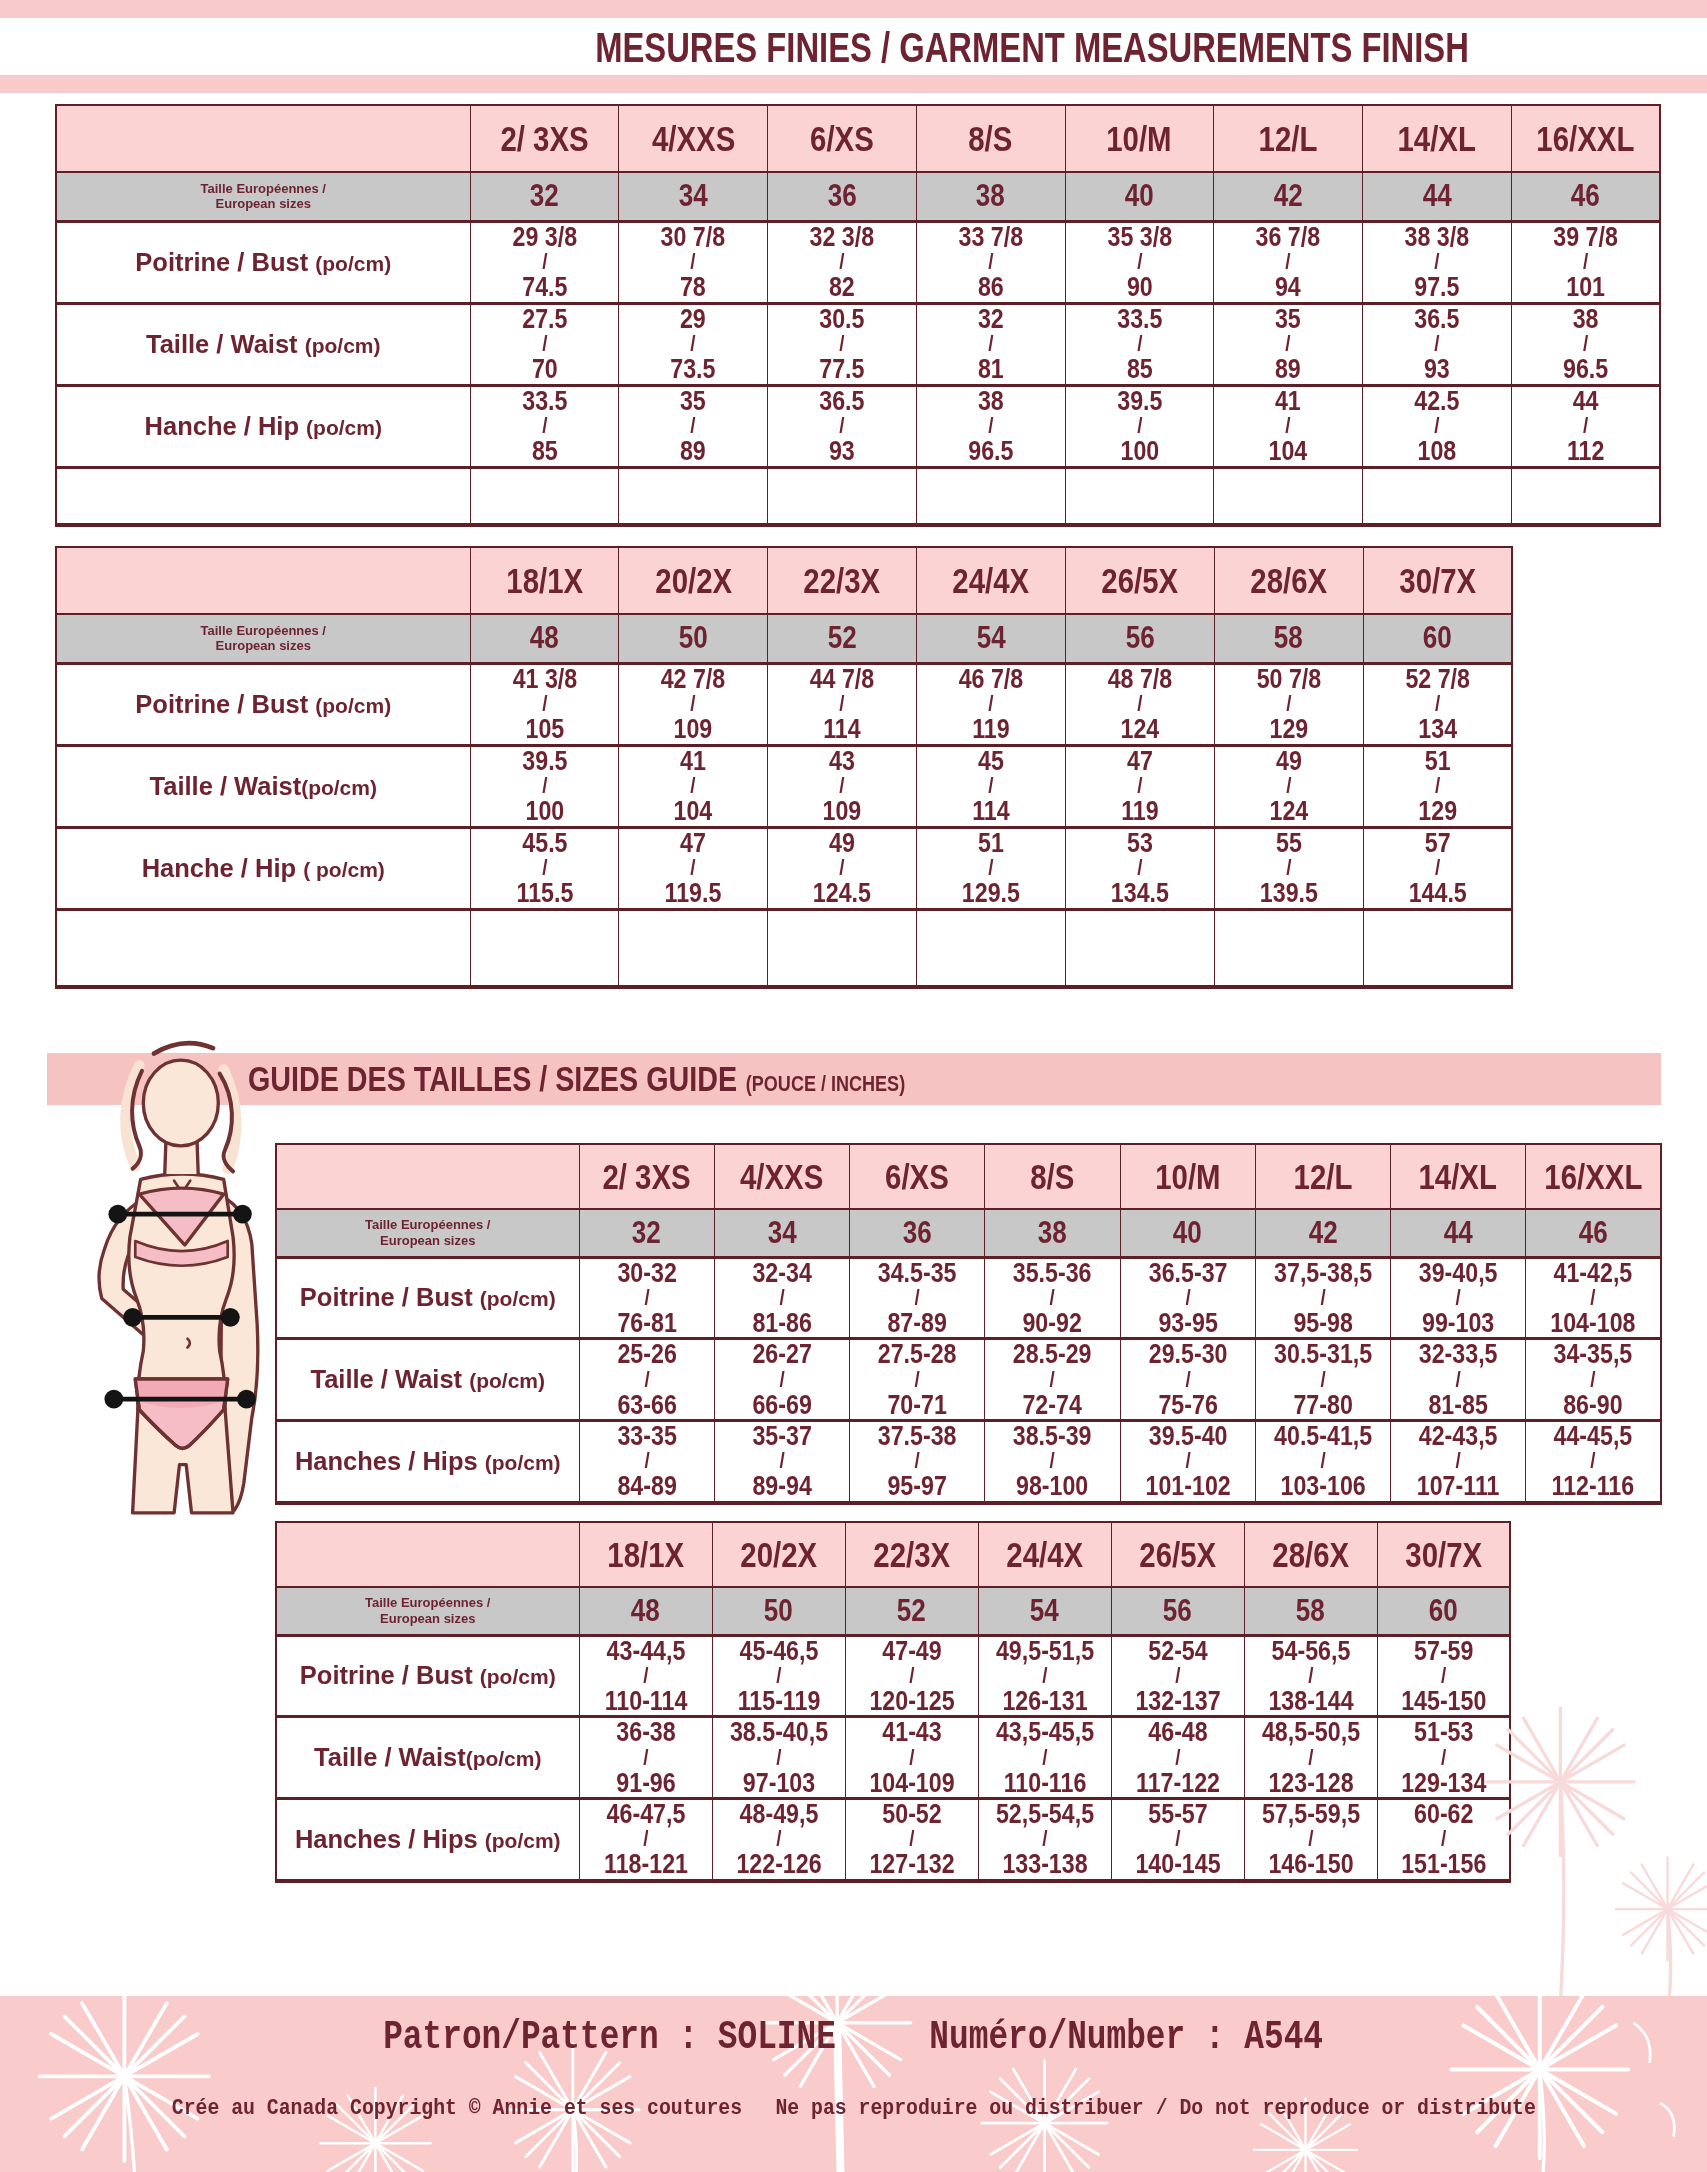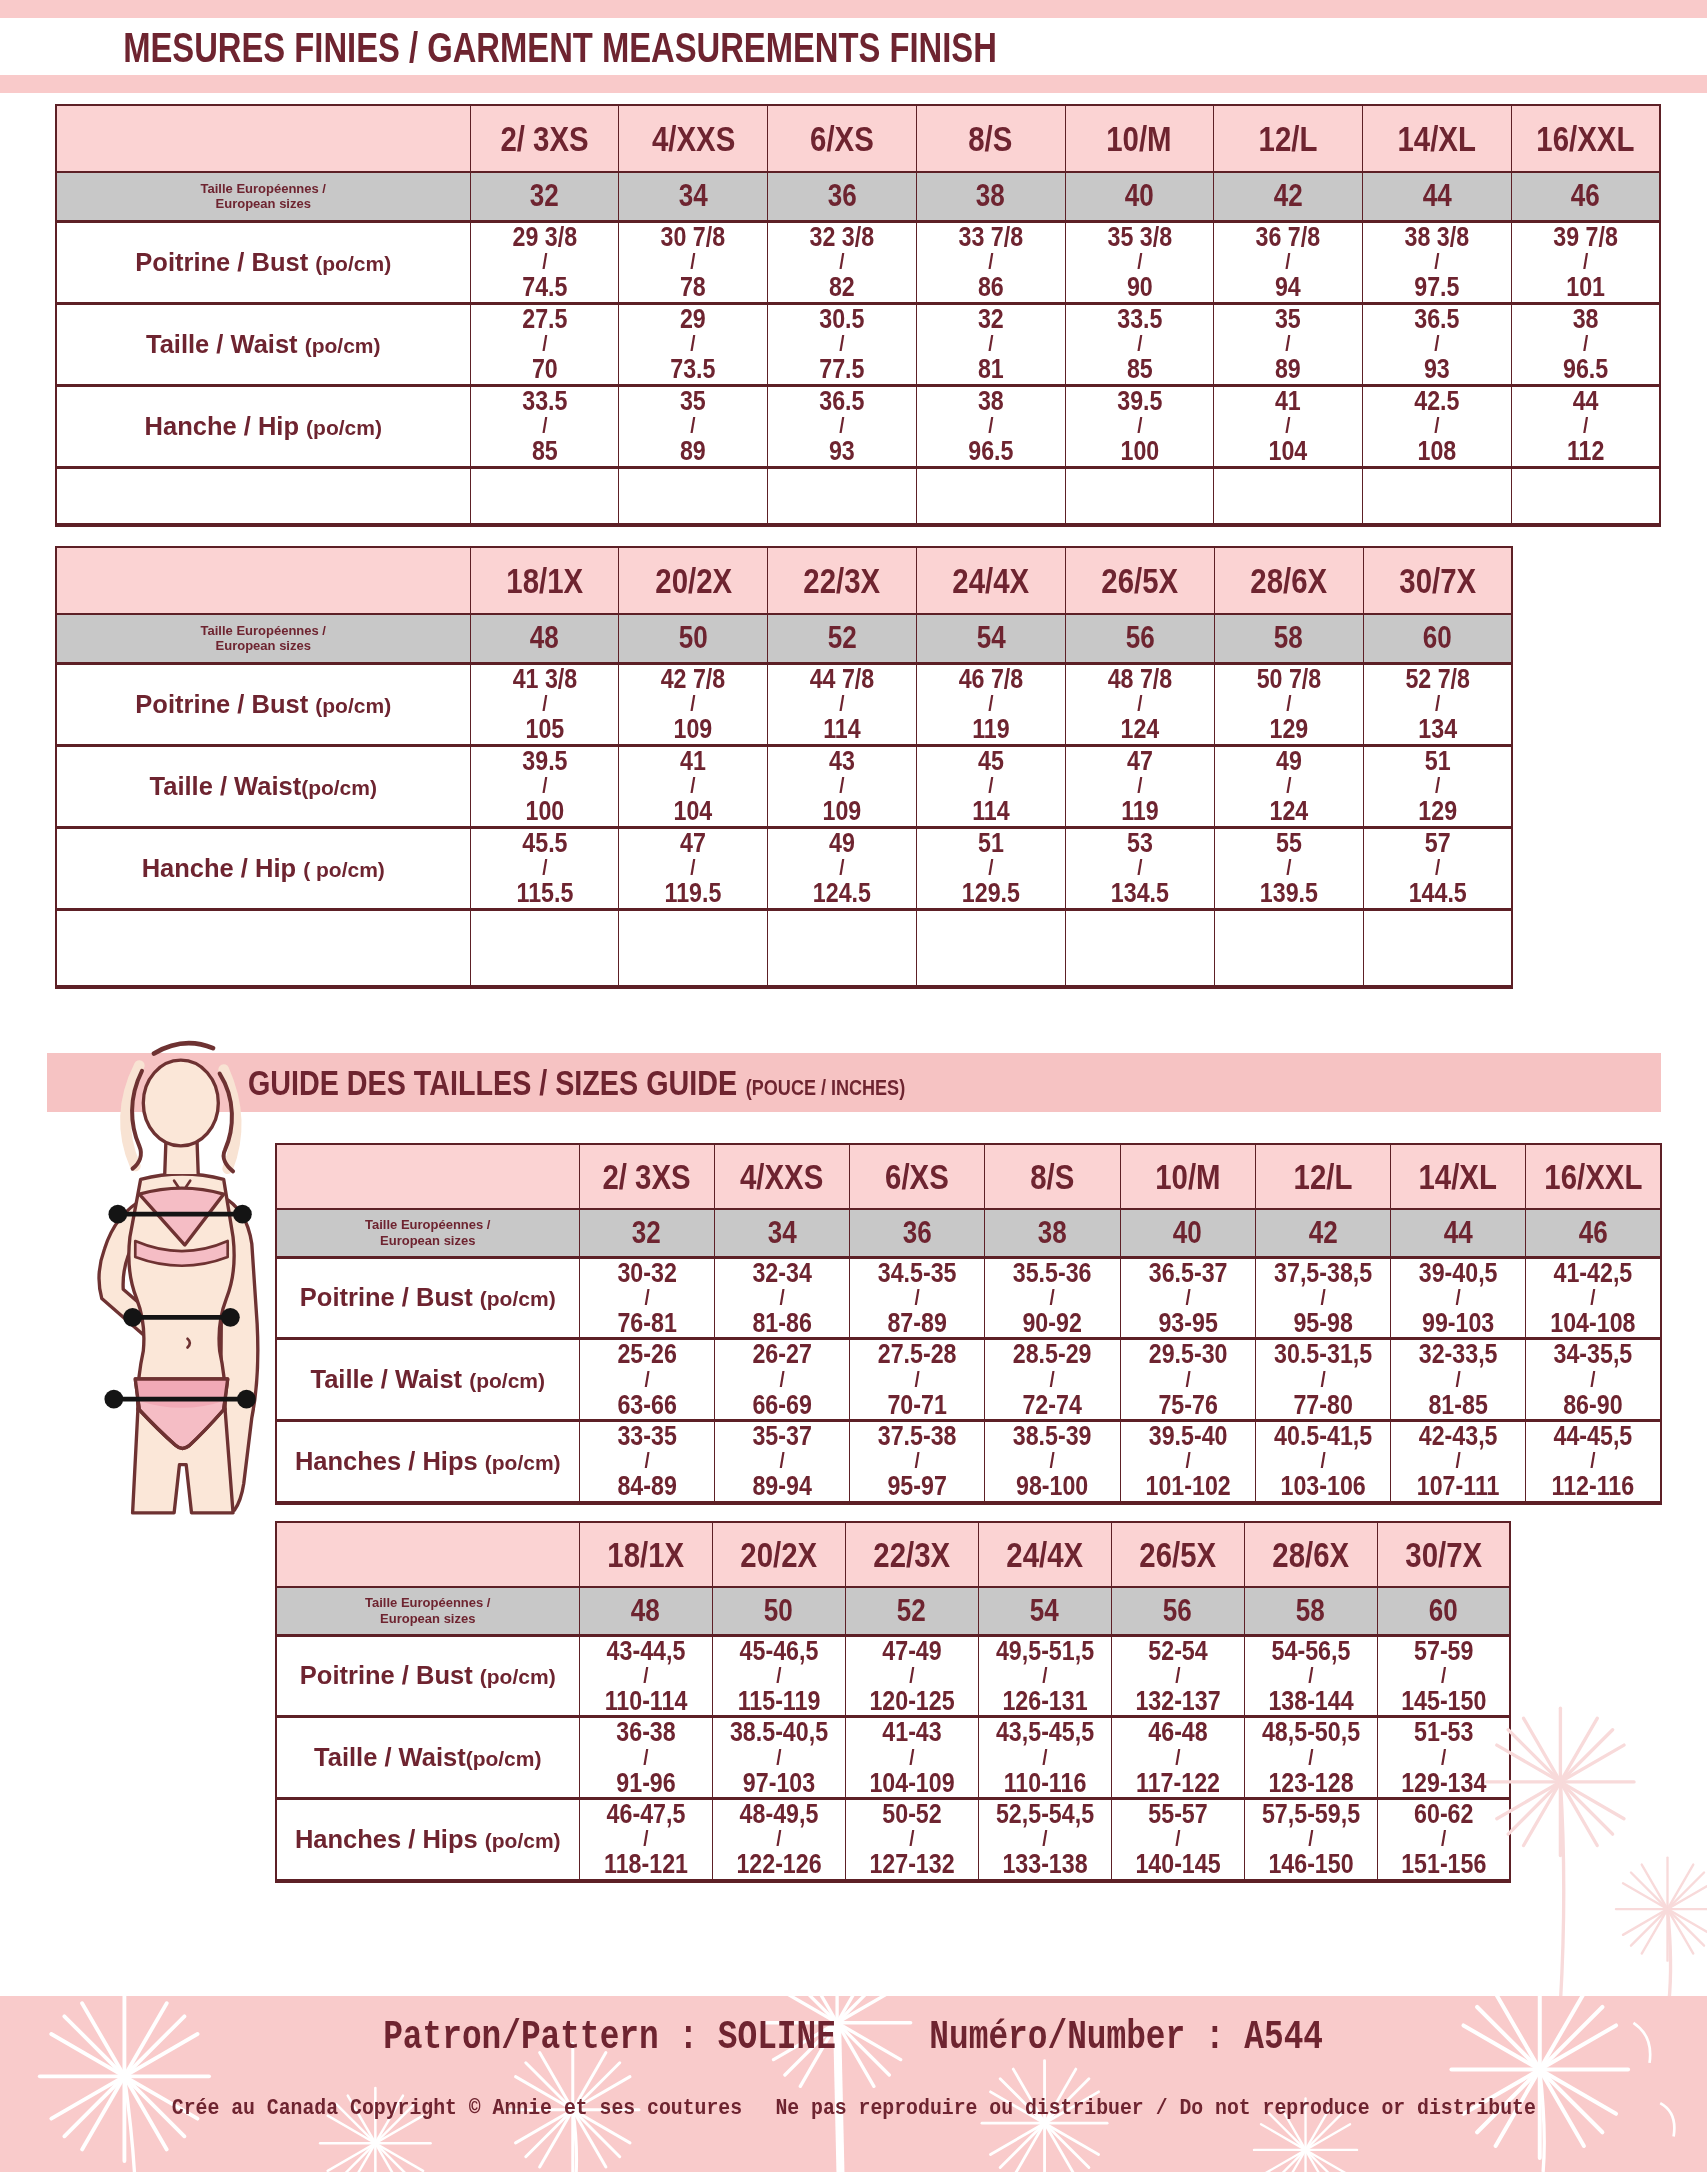--- a/index.html
+++ b/index.html
@@ -16,21 +16,21 @@
   }
   *{margin:0;padding:0;box-sizing:border-box;}
   html,body{background:#ffffff;}
   body{width:1707px;height:2172px;position:relative;overflow:hidden;
        font-family:"Liberation Sans", sans-serif;color:var(--ink);}
   .sx{display:inline-block;transform:scaleX(.84);transform-origin:50% 50%;white-space:nowrap;}
 
   .bar{position:absolute;left:0;width:1707px;height:18px;background:var(--pink-bar);}
   .bar1{top:0;}
   .bar2{top:75px;}
-  .doc-title{position:absolute;top:24px;left:0;width:1580px;text-align:left;}
+  .doc-title{position:absolute;top:24px;left:12px;width:1580px;text-align:right;}
   .doc-title .ttl{font-size:42px;font-weight:700;letter-spacing:0px;transform:scaleX(.78);}
 
   table.sizes-table{position:absolute;border-collapse:collapse;table-layout:fixed;background:#fff;
     border:2px solid var(--line);border-bottom-width:4.7px;}
   table.sizes-table td{border:1.3px solid var(--line);text-align:center;vertical-align:middle;padding:0;overflow:hidden;}
   tr.hdr td{background:var(--pink-hdr);border-bottom-width:2px;}
   tr.euro td{background:var(--gray);border-bottom-width:3.3px;}
   tr.meas td{border-bottom-width:3.3px;}
   .hsz{font-size:35px;font-weight:700;}
   .esz{font-size:31px;font-weight:700;}
@@ -48,21 +48,21 @@
   .t2 .lblcol,.t3 .lblcol{width:303px;}
   .t0 tr.hdr,.t1 tr.hdr{height:67px;}
   .t2 tr.hdr,.t3 tr.hdr{height:65px;}
   .t0 tr.euro,.t1 tr.euro{height:49px;}
   .t2 tr.euro,.t3 tr.euro{height:48px;}
   .t0 tr.meas,.t1 tr.meas{height:82px;}
   .t2 tr.meas,.t3 tr.meas{height:79px;}
   .t0 tr.empty{height:58px;}
   .t1 tr.empty{height:78px;}
 
-  .guide-banner{position:absolute;left:47px;top:1053px;width:1614px;height:59px;background:var(--pink-banner);
+  .guide-banner{position:absolute;left:47px;top:1053px;width:1614px;height:52px;background:var(--pink-banner);
     display:flex;align-items:center;}
   .gt{margin-left:201px;transform-origin:left center;transform:scaleX(.82);display:flex;align-items:baseline;gap:10.7px;}
   .g1{font-size:35px;font-weight:700;}
   .g2{font-size:22px;font-weight:700;}
 
   .figure-wrap{position:absolute;left:75px;top:1036px;width:221px;height:485px;z-index:3;}
 
   .deco-pale{position:absolute;left:1460px;top:1688px;width:247px;height:315px;z-index:0;}
 
   .footer{position:absolute;left:0;top:1996px;width:1707px;height:176px;background:var(--pink-footer);overflow:hidden;font-family:Liberation Mono, monospace;}

